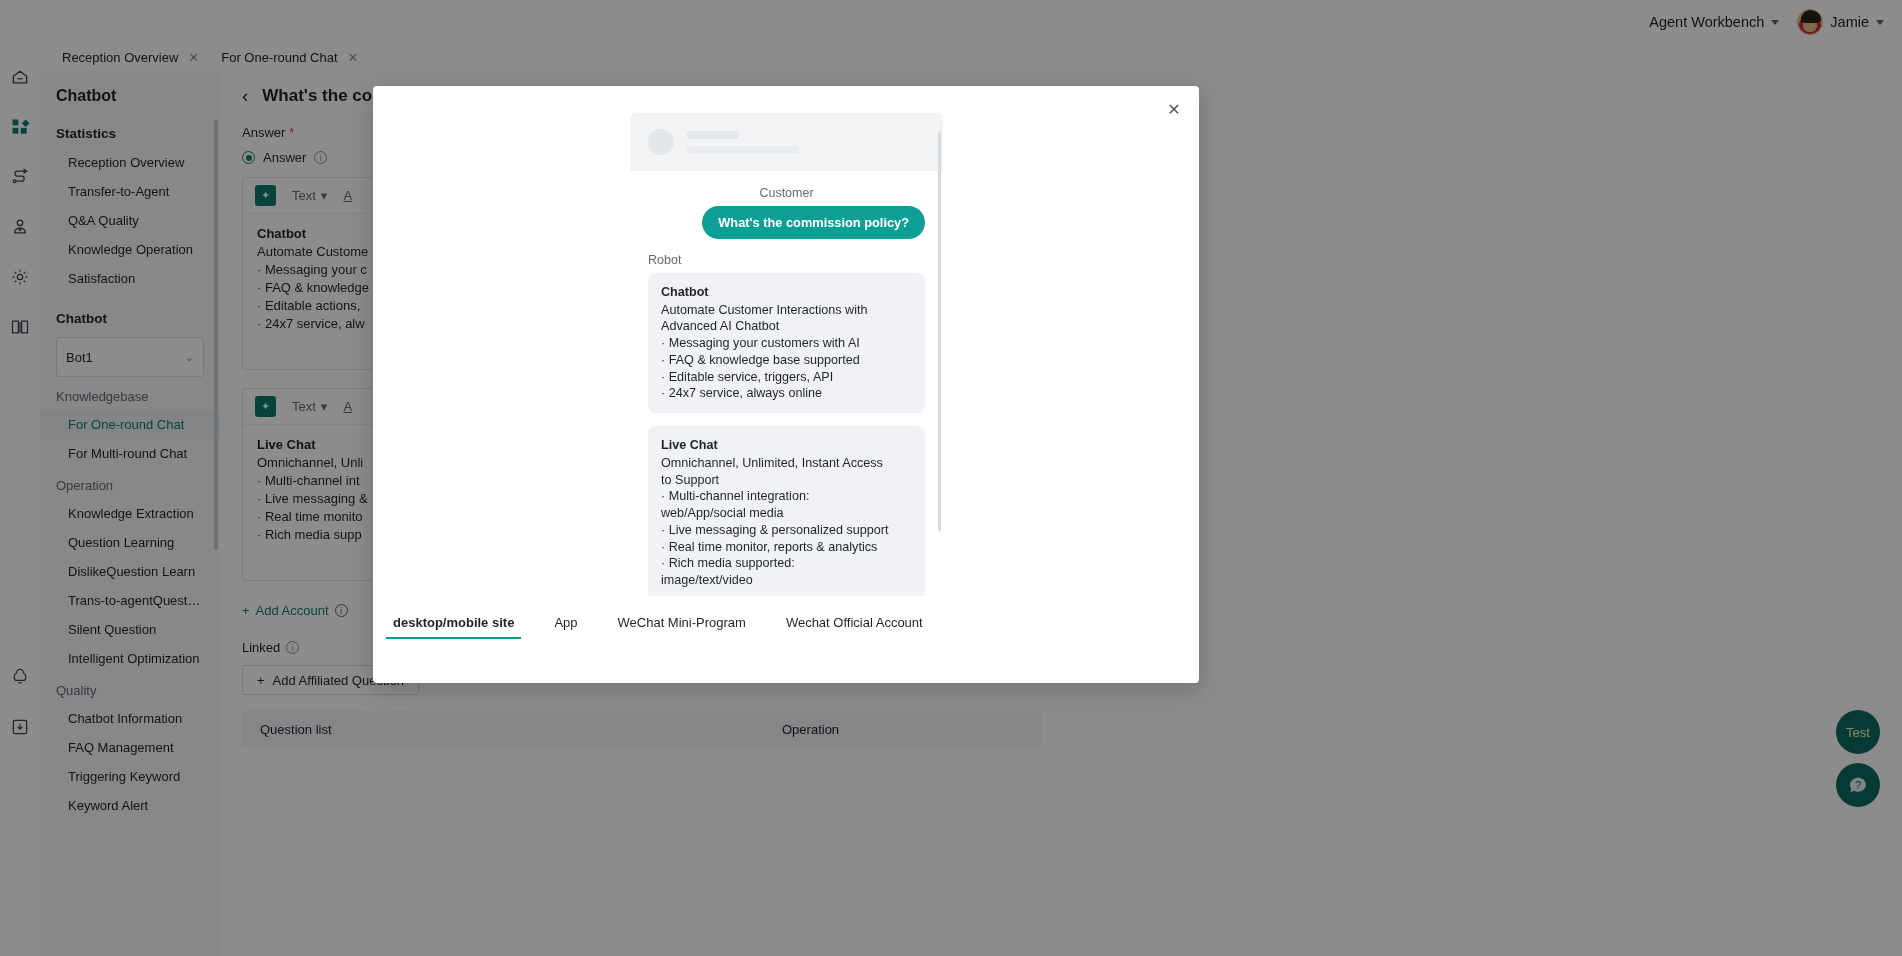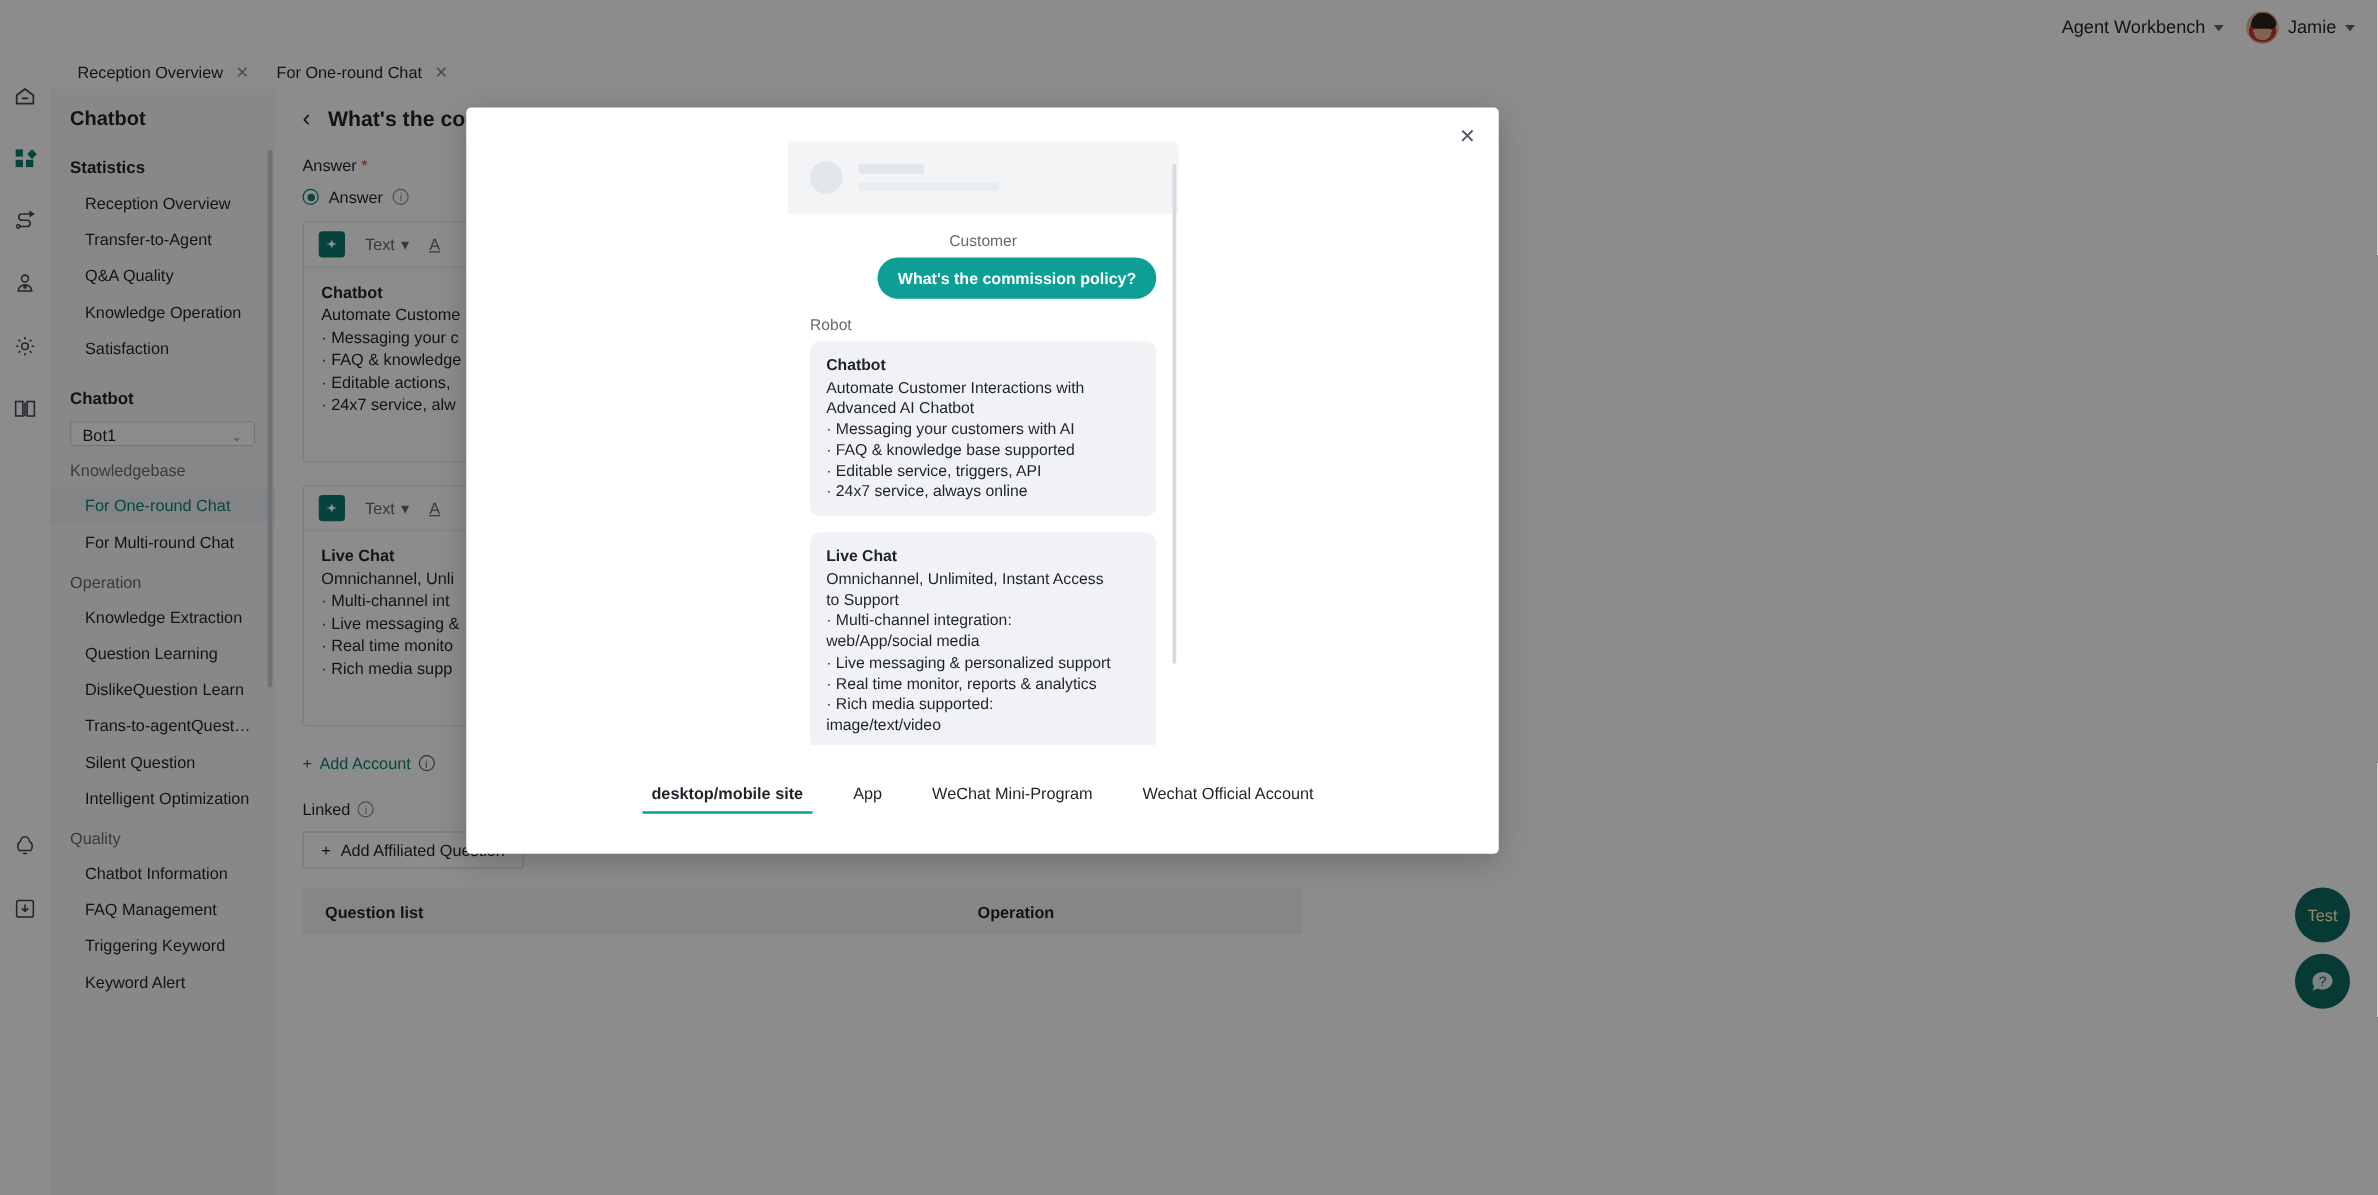--- a/index.html
+++ b/index.html
@@ -61,22 +61,22 @@
     position:absolute; left:40px; top:71px; bottom:0; width:180px;
     background:#f7f8fa; overflow:hidden; padding-top:6px;
   }
   .sidenav-title { font-size:16px; font-weight:bold; padding:10px 16px 14px 16px; }
   .grp-head { font-size:13.5px; font-weight:bold; padding:7px 16px; }
   .grp-label { font-size:13px; color:#646a73; padding:10px 16px 6px 16px; }
   .nav-item { font-size:13px; padding:7px 16px 7px 28px; color:#1f2329; cursor:pointer; }
   .nav-item.active { color:#0e8074; background:#eef1f4; }
   .sel-wrap { padding:4px 16px 2px 16px; }
   .sel {
-    height:20px; border:1px solid #d6dae0; border-radius:3px; background:#fff;
-    display:flex; align-items:flex-end; justify-content:space-between;
+    height:40px; border:1px solid #d6dae0; border-radius:3px; background:#fff;
+    display:flex; align-items:center; justify-content:space-between;
     padding:0 9px; font-size:13px;gap:14px;
   }
   .sel .chev { color:#8a9099; font-size:11px; }
   .scrollthumb{position:absolute; left:214px; top:120px; width:4px; height:430px; background:#c9ced6; border-radius:2px;}
 
   
   .main { position:absolute; left:220px; top:71px; right:0; bottom:0; background:#fff; padding:0; }
   .page-head { display:flex; align-items:center; gap:14px; padding:14px 0 10px 22px; }
   .back-chev { font-size:19px; color:#1f2329; }
   .page-title { font-size:17px; font-weight:bold; }
@@ -94,21 +94,21 @@
   .editor { border:1px solid #dfe3e8; border-radius:3px; margin-bottom:18px; }
   .ed-toolbar { display:flex; align-items:center; gap:16px; height:36px; padding:0 12px; border-bottom:1px solid #eceff2; }
   .ai-btn { width:21px;height:21px;border-radius:3px;background:#0d7a6f; color:#fff; font-size:11px; display:flex;align-items:center;justify-content:center; }
   .ed-tool { font-size:13px; color:#646a73; display:flex; align-items:center; gap:5px;}
   .ed-body { padding:11px 14px 14px 14px; min-height:155px; font-size:13px; line-height:1.38; }
   .ed-body .h { font-weight:bold; }
   .add-msg { color:#0e8074; font-size:13px; display:flex; align-items:center; gap:6px; padding:4px 0 22px 0; }
 
   .linked-label{ font-size:13px; display:flex; align-items:center; gap:6px; padding-bottom:10px;}
   .ghost-btn { display:inline-flex; align-items:center; gap:8px; border:1px solid #d6dae0; border-radius:3px; height:30px; padding:0 14px; font-size:13px;}
-  .tbl-head { margin-top:16px; background:#f2f4f7; height:36px; display:flex; align-items:center; font-size:13px; font-weight:bold;}
+  .tbl-head { margin-top:16px; background:#f2f4f7; height:36px; display:flex; align-items:center; font-size:13px; font-weight:normal;}
   .tbl-head .c1 { width:540px; padding-left:18px; }
 
   
   .fab { position:absolute; right:22px; width:44px; height:44px; border-radius:50%; background:#0d6b60;
          color:#fef9c3; display:flex; align-items:center; justify-content:center; font-size:13px; }
   .fab.test { top:639px; }
   .fab.help { top:692px; font-size:19px; }
 
   
   .overlay { position:absolute; inset:0; background:rgba(0,0,0,0.45); }
@@ -133,21 +133,21 @@
     font-size:12.8px; font-weight:bold; max-width:100%;
   }
   .clearfix::after{content:"";display:block;clear:both;}
   .bubble-bot {
     background:#f0f2f5; border-radius:8px; padding:11px 13px; font-size:12.6px; line-height:1.33;
     margin-bottom:13px; color:#1f2329;
   }
   .bubble-bot .h { font-weight:bold; display:block; margin-bottom:1px;}
   .pv-scroll { position:absolute; right:2px; top:18px; width:3px; height:400px; background:#d7dbe0; border-radius:2px; }
 
-  .modal-tabs { position:absolute; left:0; right:0; bottom:32px; display:flex; justify-content:center; gap:0;margin-top:12px; }
+  .modal-tabs { position:absolute; left:0; right:0; bottom:44px; display:flex; gap:0;margin-top:12px; }
   .mtab { font-size:13px; padding:0 20px 9px 20px; color:#1f2329; position:relative; }
   .mtab.active { font-weight:bold; }
   .mtab.active::after { content:""; position:absolute; left:13px; right:13px; bottom:0; height:2px; background:#0d9e96; }
 </style>
 </head>
 <body>
 
 <div id="root">
 
   <div id="app">

